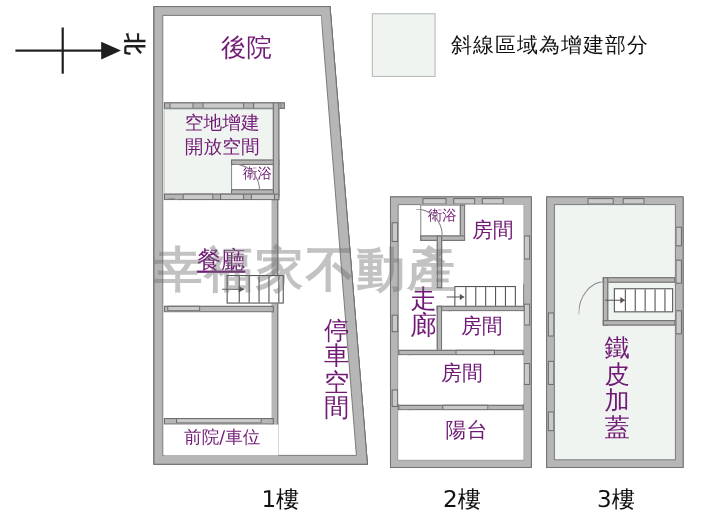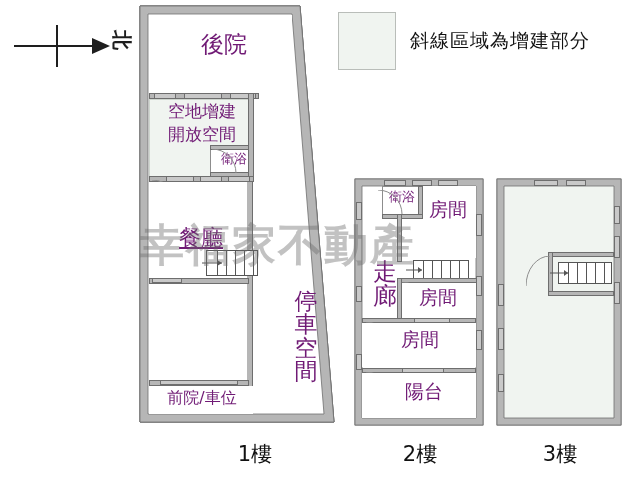--- a/index.html
+++ b/index.html
@@ -230,20 +230,21 @@
         <i style="left:45px"></i>
     </div>
     <svg width="24" height="16" style="position:absolute;left:52px;top:87px;">
       <line x1="2" y1="8" x2="20" y2="8" stroke="#555" stroke-width="1"></line>
       <polygon points="20,8 16,5 16,11" fill="#555"></polygon>
     </svg>
     <svg width="26" height="34" style="position:absolute;left:30px;top:78px;">
       <path d="M24,0 A24,30 0 0,0 0,30" fill="none" stroke="#8d8d8d" stroke-width="1"></path>
     </svg>
 
+    <div class="label v" style="left:52px;top:128px;width:26px;font-size:23px;line-height:1.04;text-align:center;">鐵皮加蓋</div>
   </div>
 
   <div class="watermark">幸福家不動產</div>
 
   <div class="floor-label" style="left:192px;top:440px;width:80px;text-align:right;">1樓</div>
   <div class="floor-label" style="left:380px;top:440px;width:80px;">2樓</div>
   <div class="floor-label" style="left:520px;top:440px;width:80px;">3樓</div>
 
 </div>
 

